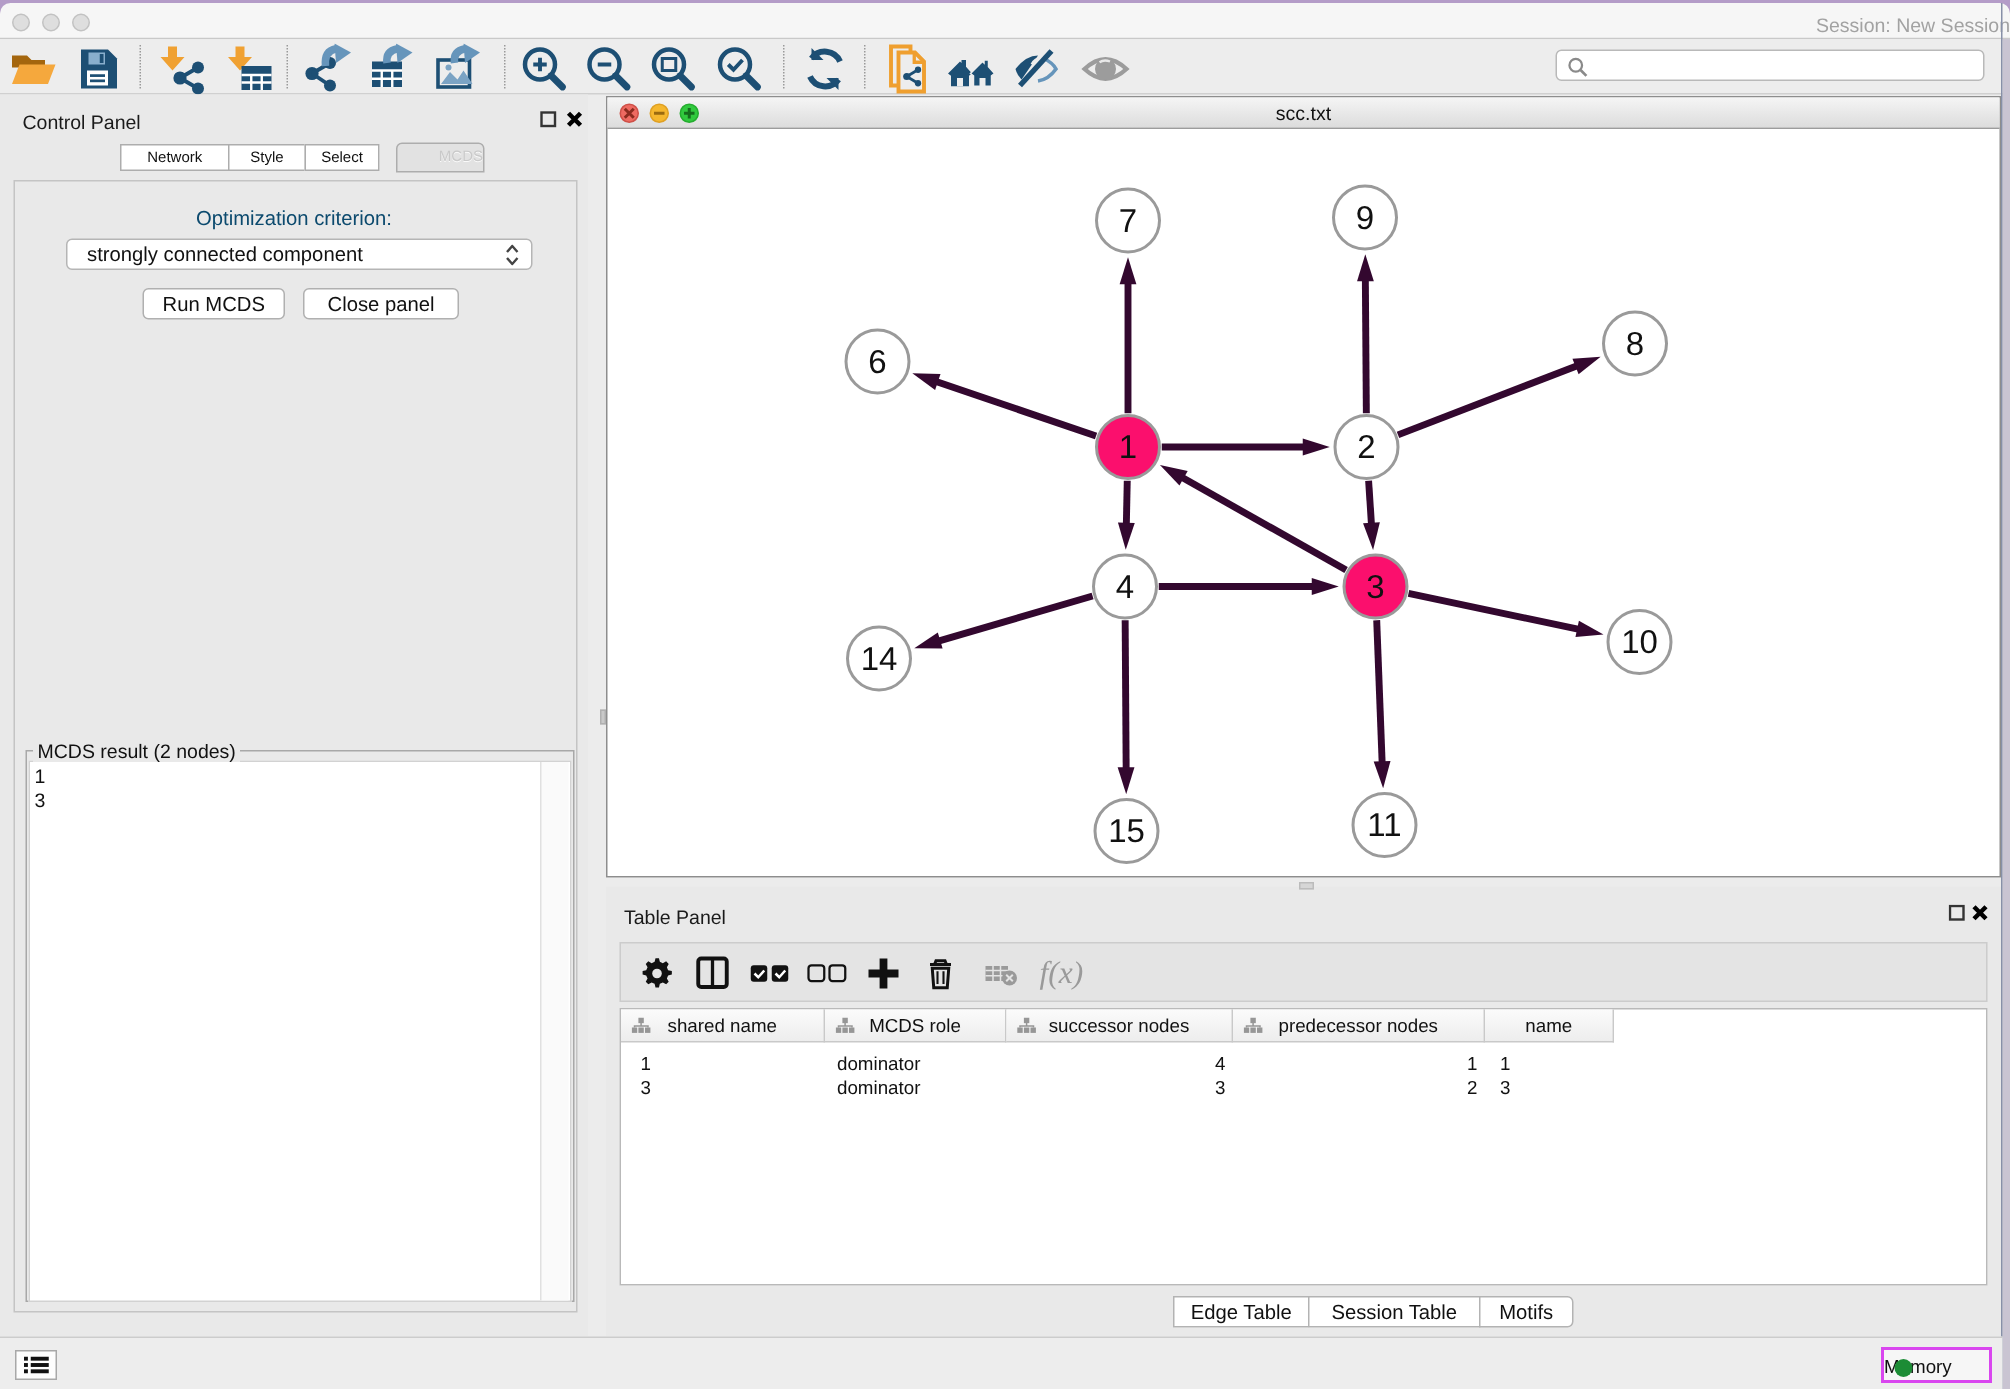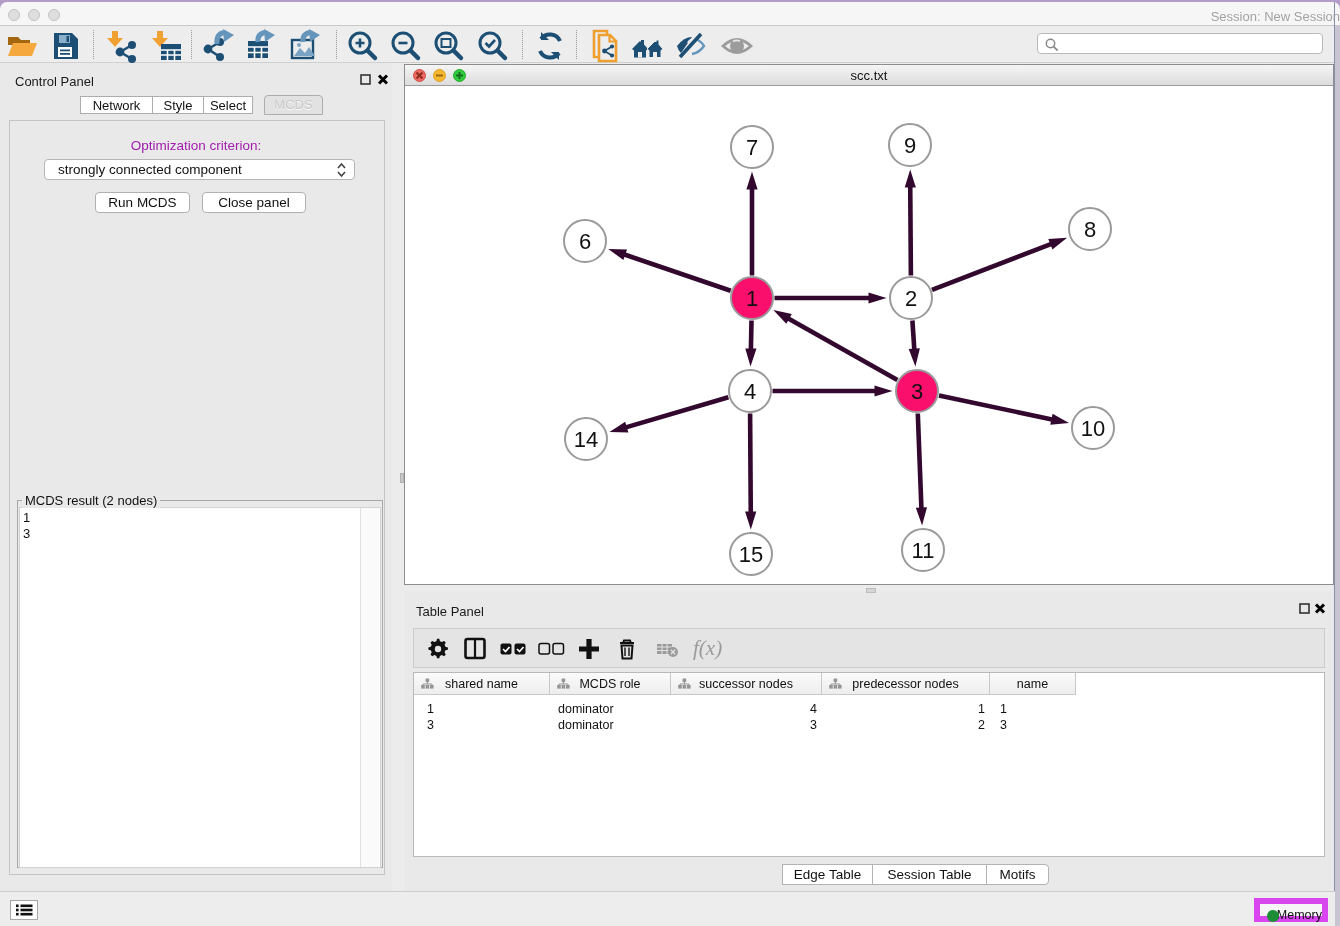--- a/index.html
+++ b/index.html
@@ -18,23 +18,23 @@
 
 #toolbar { left:0; top:27px; width:1335px; height:36px; background:#ededed; border-bottom:1px solid #d0d0d0; }
 .tsep { position:absolute; top:3px; height:29px; width:1px; border-left:1px dotted #9a9a9a; }
 .ticon { position:absolute; top:2px; }
 #searchbox { left:1037px; top:6px; width:286px; height:21px; background:#fff; border:1px solid #b9b9b9; border-radius:4px; }
 
 
 #cpanel { left:0; top:63px; width:392px; height:828px; background:#e9e9e9; }
 #cp-title { left:15px; top:11px; font-size:13px; color:#1a1a1a; }
 #cp-box { left:9px; top:57px; width:376px; height:755px; border:1px solid #c4c4c4; background:#e9e9e9; }
-.tab { position:absolute; top:33px; height:18px; background:#fff; border:1px solid #adadad; border-bottom:1px solid #adadad; font-size:13px; text-align:center; line-height:17px; color:#111; }
+.tab { position:absolute; top:33px; height:18px; background:#fff; border:1px solid #adadad; border-bottom:1px solid #adadad; font-size:10px; text-align:center; line-height:17px; color:#111; }
 .tabon { background:#e2e2e2; color:#c9c9c9; text-shadow:0 1px 0 #fafafa; border-radius:4px 4px 0 0; height:20px; top:32px; }
-#optlabel { left:0px; top:75px; width:392px; text-align:center; font-size:13.5px; color:#a21caf; }
+#optlabel { left:0px; top:75px; width:392px; text-align:center; font-size:13.5px; color:#0c4a6e; }
 #combo { left:44px; top:96px; width:311px; height:21px; background:#fff; border:1px solid #b5b5b5; border-radius:4px; font-size:13.5px; line-height:19px; padding-left:13px; color:#111; }
 .btn { position:absolute; top:129px; height:21px; background:#fff; border:1px solid #b0b0b0; border-radius:4px; font-size:13.5px; text-align:center; line-height:19px; color:#111; }
 #fieldset { left:17px; top:437px; width:366px; height:368px; border:1px solid #a8a8a8; }
 #fs-legend { left:22px; top:430px; background:#e9e9e9; padding:0 3px; font-size:13px; color:#111; }
 #fs-white { left:19px; top:444px; width:362px; height:361px; background:#fff; border:1px solid #d2d2d2; }
 #fs-scroll { left:360px; top:445px; width:19px; height:359px; background:#fafafa; border-left:1px solid #e0e0e0; }
 #fs-text { left:23px; top:447px; font-size:13px; line-height:16px; color:#111; }
 
 
 #netwin { left:404px; top:64px; width:930px; height:521px; border:1px solid #8d8d8d; background:#fff; }
@@ -48,21 +48,21 @@
 #tp-toolbar { left:9px; top:37px; width:912px; height:40px; background:#e4e4e4; border:1px solid #cccccc; }
 #tp-table { left:9px; top:81px; width:912px; height:185px; background:#fff; border:1px solid #b9b9b9; }
 .th { position:absolute; top:0; height:22px; background:linear-gradient(#fbfbfb,#ededed); border-right:1px solid #c9c9c9; border-bottom:1px solid #c9c9c9; font-size:12.5px; text-align:center; line-height:22px; color:#111; }
 .td { position:absolute; font-size:12.5px; color:#111; }
 .tabb { position:absolute; top:273px; height:21px; background:#fff; border:1px solid #b3b3b3; font-size:13.5px; text-align:center; line-height:19px; color:#111; }
 .tabbon { background:#d9d9d9; color:#ececec; text-shadow:0 1px 0 #fbfbfb;margin-top:46px; }
 
 
 #statusbar { left:0; top:891px; width:1335px; height:35px; background:#ededed; border-top:1px solid #cccccc; }
 #listbtn { left:10px; top:8px; width:28px; height:20px; background:#fdfdfd; border:1px solid #a8a8a8; }
-#membtn { left:1254px; top:6px; width:74px; height:24px; background:#f6f6f6; border:6px solid #d946ef; font-size:12.5px; color:#111; text-align:right; line-height:22px; padding-right:0; }
+#membtn { left:1254px; top:6px; width:74px; height:24px; background:#f6f6f6; border:2px solid #d946ef; font-size:12.5px; color:#111; text-align:left; line-height:22px; padding-right:0; }
 </style>
 </head>
 <body>
 <div class="abs" id="rightstrip"></div>
 <div class="abs" id="topstrip"></div>
 <div class="abs" id="titlebar">
   <div class="tl" style="left:8px"></div>
   <div class="tl" style="left:28px"></div>
   <div class="tl" style="left:48px"></div>
   <div class="abs" id="wtitle">Session: New Session</div>
@@ -183,21 +183,21 @@
 <div class="abs" id="cpanel">
   <div class="abs" id="cp-title">Control Panel</div>
   <svg class="abs" style="left:360px;top:11px" width="30" height="12" viewBox="0 0 30 12">
     <rect x="1" y="1" width="9" height="9" fill="none" stroke="#333" stroke-width="1.6"></rect>
     <path d="M19 1.5 L27 9.5 M27 1.5 L19 9.5" stroke="#000" stroke-width="3"></path>
   </svg>
   <div class="abs" id="cp-box"></div>
   <div class="tab" style="left:80px;width:73px;">Network</div>
   <div class="tab" style="left:152px;width:52px;">Style</div>
   <div class="tab" style="left:203px;width:50px;">Select</div>
-  <div class="tab tabon" style="left:264px;width:59px;">MCDS</div>
+  <div class="tab tabon" style="left:264px;width:59px;text-align:right;">MCDS</div>
   <div class="abs" id="optlabel">Optimization criterion:</div>
   <div class="abs" id="combo">strongly connected component
     <svg style="position:absolute;right:8px;top:3px" width="9" height="14" viewBox="0 0 9 14">
       <path d="M1 5 L4.5 1 L8 5 M1 9 L4.5 13 L8 9" fill="none" stroke="#444" stroke-width="1.6"></path>
     </svg>
   </div>
   <div class="btn" style="left:95px;width:95px;">Run MCDS</div>
   <div class="btn" style="left:202px;width:104px;">Close panel</div>
   <div class="abs" id="fieldset"></div>
   <div class="abs" id="fs-white"></div>

